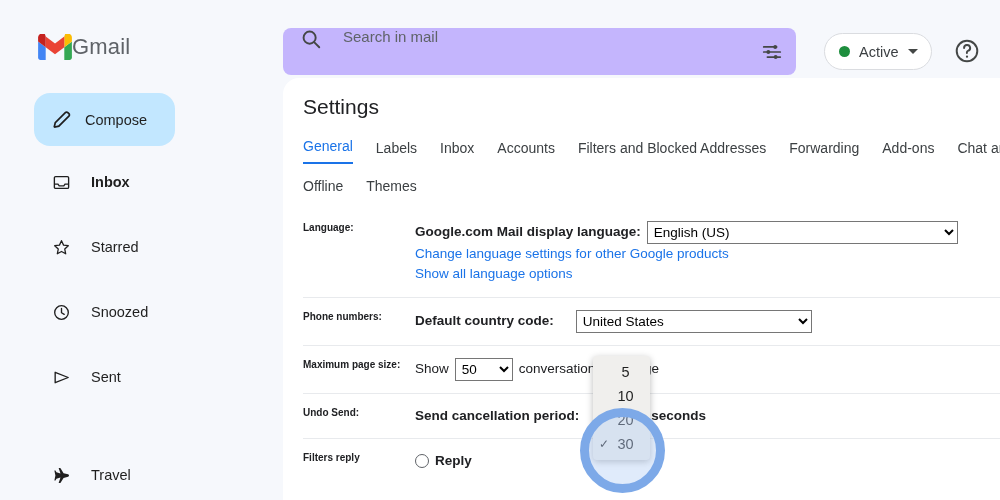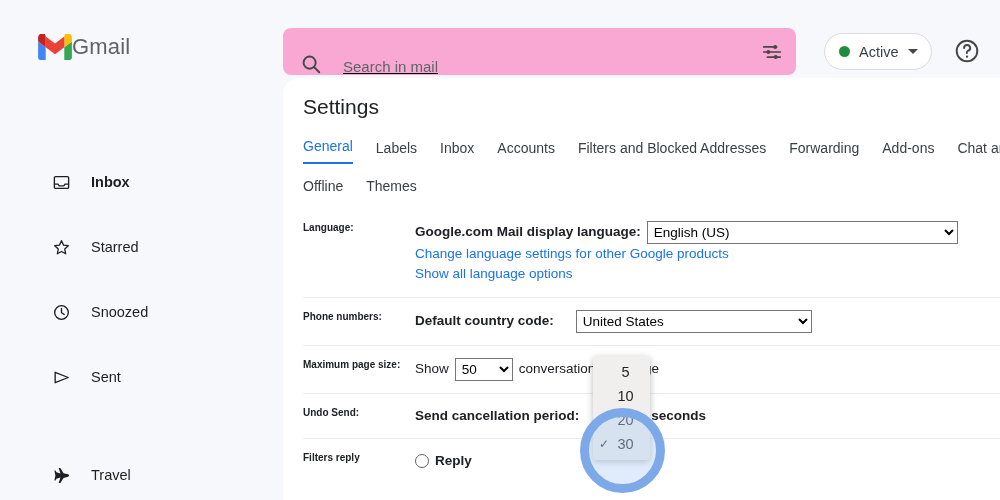--- a/index.html
+++ b/index.html
@@ -12,21 +12,21 @@
   #app { position: relative; width: 1000px; height: 500px; background: #f6f8fc; }
 
   
   .topbar { position: absolute; left: 0; top: 0; width: 1000px; height: 78px; }
   .brand { position: absolute; left: 38px; top: 34px; display: flex; align-items: center; }
   .gm-logo { width: 34px; height: 26px; display: block; }
   .brand-name { font-size: 22px; color: #5f6368; letter-spacing: .2px; }
 
   .searchbar {
     position: absolute; left: 283px; top: 28px; width: 513px; height: 47px;
-    background: #f9a8d4; border-radius: 8px; display: flex; align-items: flex-end; text-decoration: underline;
+    background: #c4b5fd; border-radius: 8px; display: flex; align-items: flex-start;
   }
   .search-icon { margin-left: 17px; width: 22px; height: 22px; flex: 0 0 auto; color: #444746; }
   .search-input {
     flex: 1; border: 0; background: transparent; outline: none;
     font-family: "Liberation Sans", sans-serif; font-size: 15px; color: #5f6368;
     margin-left: 21px;
   }
   .search-input::placeholder { color: #5f6368; opacity: 1; }
   .tune-btn {
     width: 48px; height: 47px; display: flex; align-items: center; justify-content: center;
@@ -159,20 +159,26 @@
     </div>
 
     <svg class="help-btn" viewBox="0 0 24 24" fill="none" stroke="currentColor" stroke-width="1.8">
       <circle cx="12" cy="12" r="9.5"></circle>
       <path d="M9.3 9.2a2.8 2.8 0 1 1 3.5 2.7c-.6.2-.9.7-.9 1.4v.6" stroke-linecap="round"></path>
       <circle cx="12" cy="17.2" r="1.05" fill="currentColor" stroke="none"></circle>
     </svg>
   </div>
 
   <div class="sidebar">
+    <div class="compose-btn">
+      <svg class="compose-icon" viewBox="0 0 24 24" fill="none" stroke="currentColor" stroke-width="1.8">
+        <path d="M4.5 19.5l1-4.2L16 4.8a1.8 1.8 0 0 1 2.6 0l1.1 1.1a1.8 1.8 0 0 1 0 2.6L9.2 19 5 20z"></path>
+      </svg>
+      <span class="compose-label">Compose</span>
+    </div>
 
     <div class="nav">
 
       <div class="nav-item bold">
         <svg class="nav-ico" viewBox="0 0 24 24" fill="none" stroke="currentColor" stroke-width="1.7">
           <rect x="3" y="4.5" width="18" height="15" rx="1.6"></rect>
             <path d="M3 14h4.5l1.6 2.3h5.8L16.5 14H21"></path>
         </svg>
         <span>Inbox</span>
       </div>

